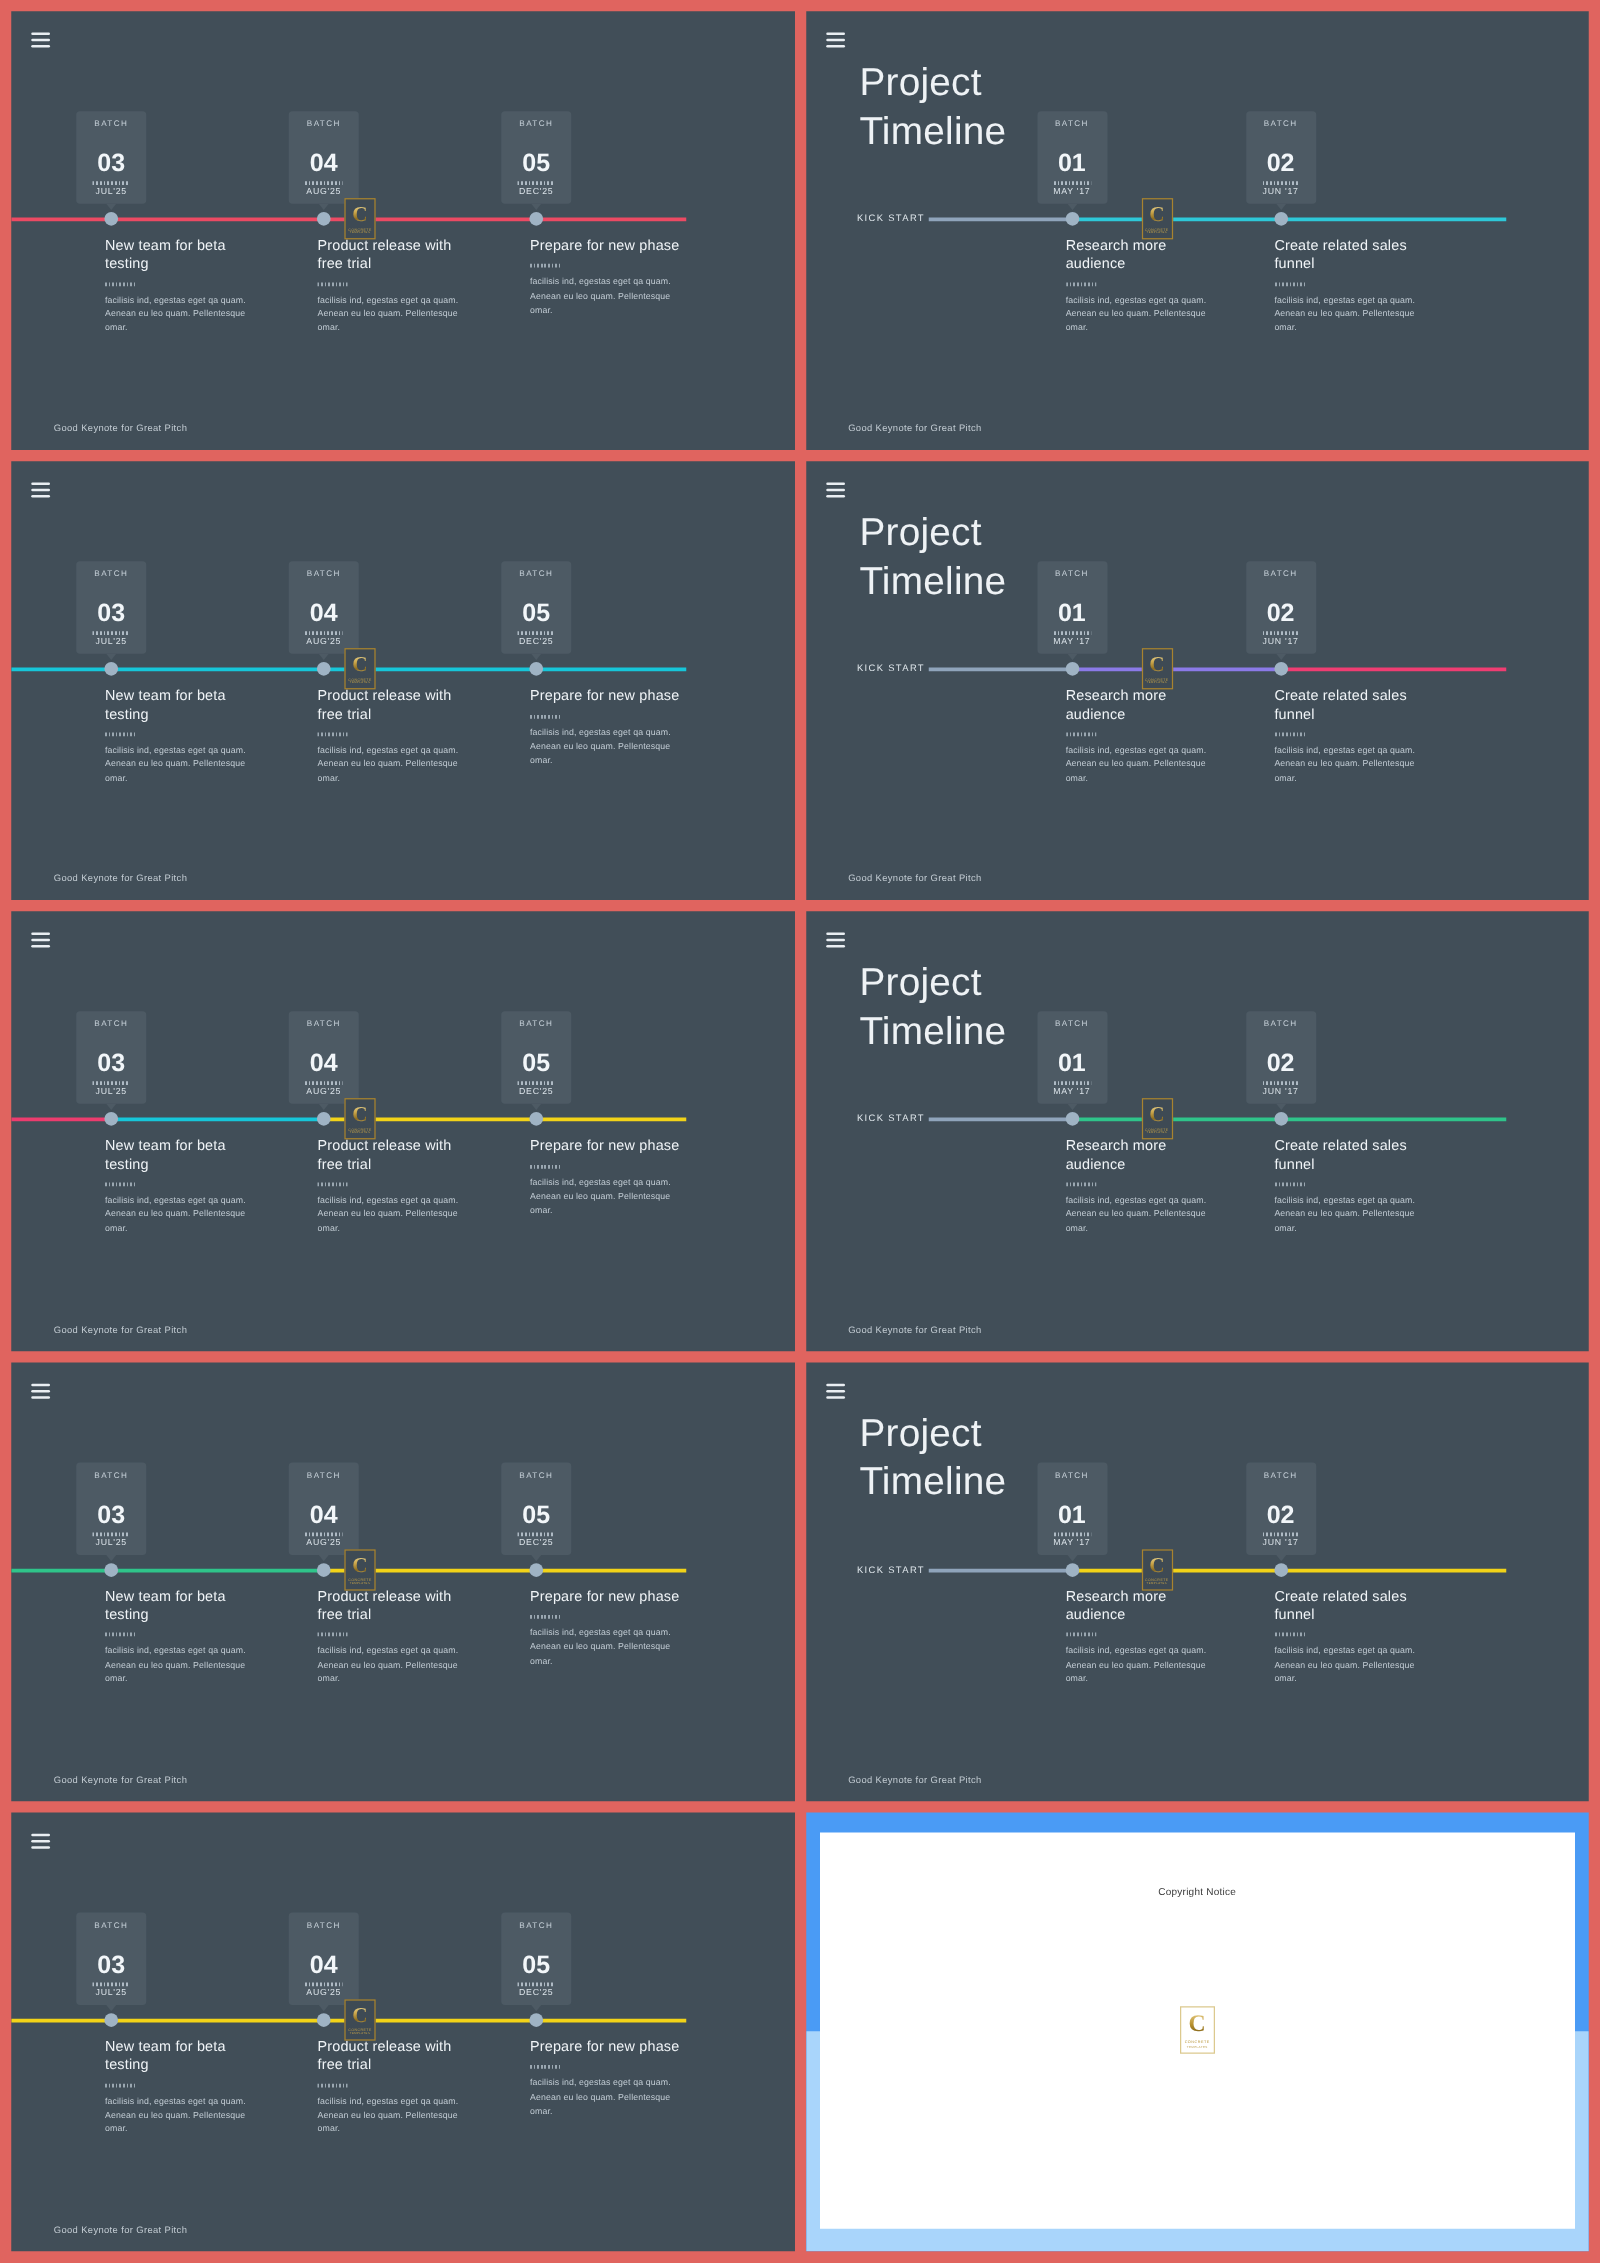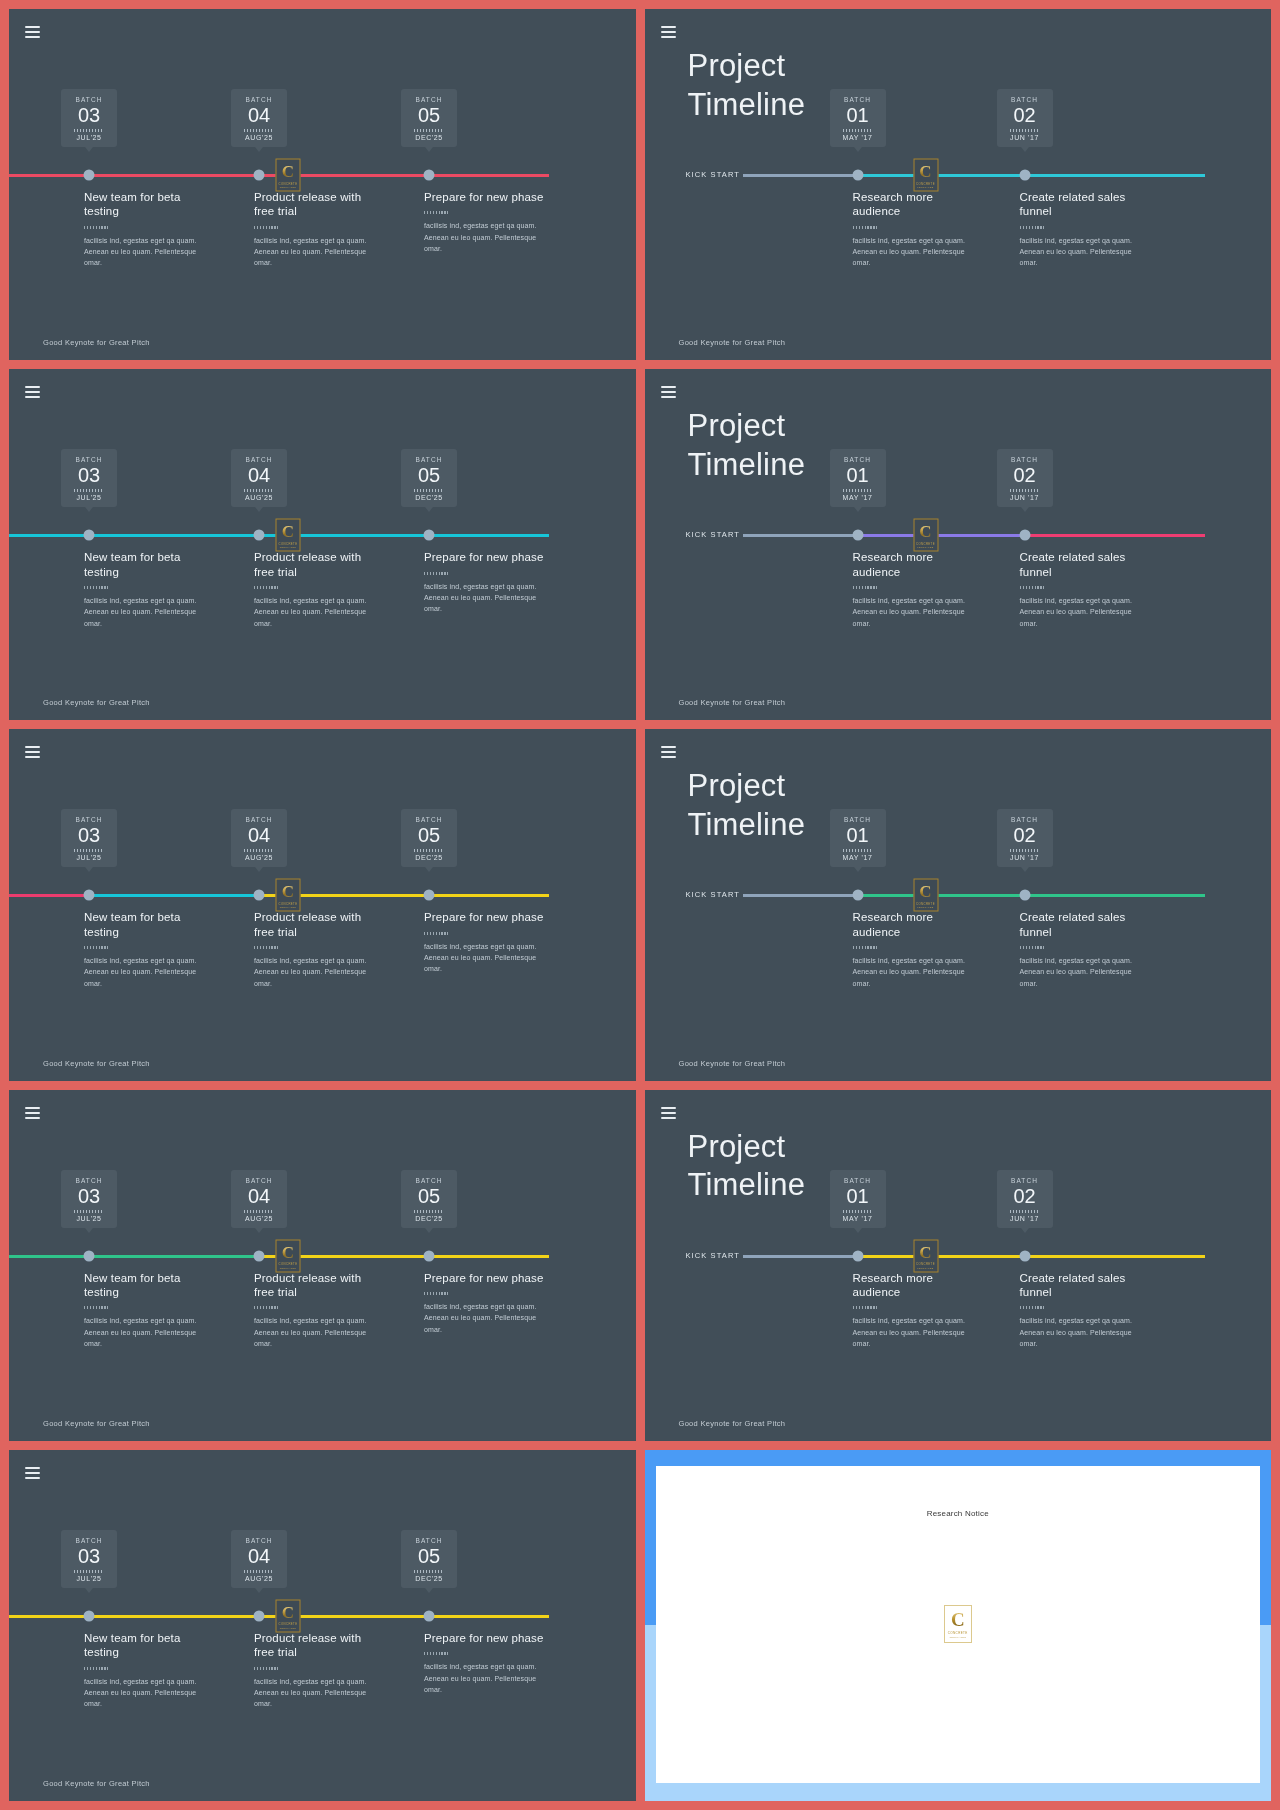--- a/index.html
+++ b/index.html
@@ -80,21 +80,21 @@
   .card::after {
     content: "";
     position: absolute;
     left: 50%; bottom: -5px;
     margin-left: -4px;
     border-left: 4px solid transparent;
     border-right: 4px solid transparent;
     border-top: 5px solid #4d5a64;
   }
   .card .lbl { font-size: 6.5px; letter-spacing: 1.1px; color: #c8d2da; }
-  .card .num { font-size: 20px; font-weight: 400; color: #f2f6f9; line-height: 1.15; margin-top: 1px; }
+  .card .num { font-size: 20px; font-weight: 700; color: #f2f6f9; line-height: 1.15; margin-top: 17px; }
   .card .dots {
     width: 30px; height: 3px; margin: 2px auto 2px;
     background-image: repeating-linear-gradient(to right, #aebac4 0 1.4px, transparent 1.4px 3px);
   }
   .card .mon { font-size: 7px; letter-spacing: 0.6px; color: #dbe3e9; }
 
   
   .event { position: absolute; width: 120px; }
   .event h4 {
     font-size: 11.5px;
@@ -638,21 +638,21 @@
       <div class="logo" style="left: 279px; top: 166px;">
         <div class="c">C</div>
         <div class="t1">CONCRETE</div>
         <div class="t2">TEMPLATES</div>
       </div>
       <div class="footer">Good Keynote for Great Pitch</div>
     </div>
     <div class="copyslide">
       <div class="band"></div>
       <div class="sheet">
-        <div class="ctitle">Research Notice</div>
+        <div class="ctitle">Copyright Notice</div>
         <div class="clogo">
           <div class="c">C</div>
           <div class="t1">CONCRETE</div>
           <div class="t2">TEMPLATES</div>
         </div>
       </div>
     </div>
   </div>
 
 </body></html>

